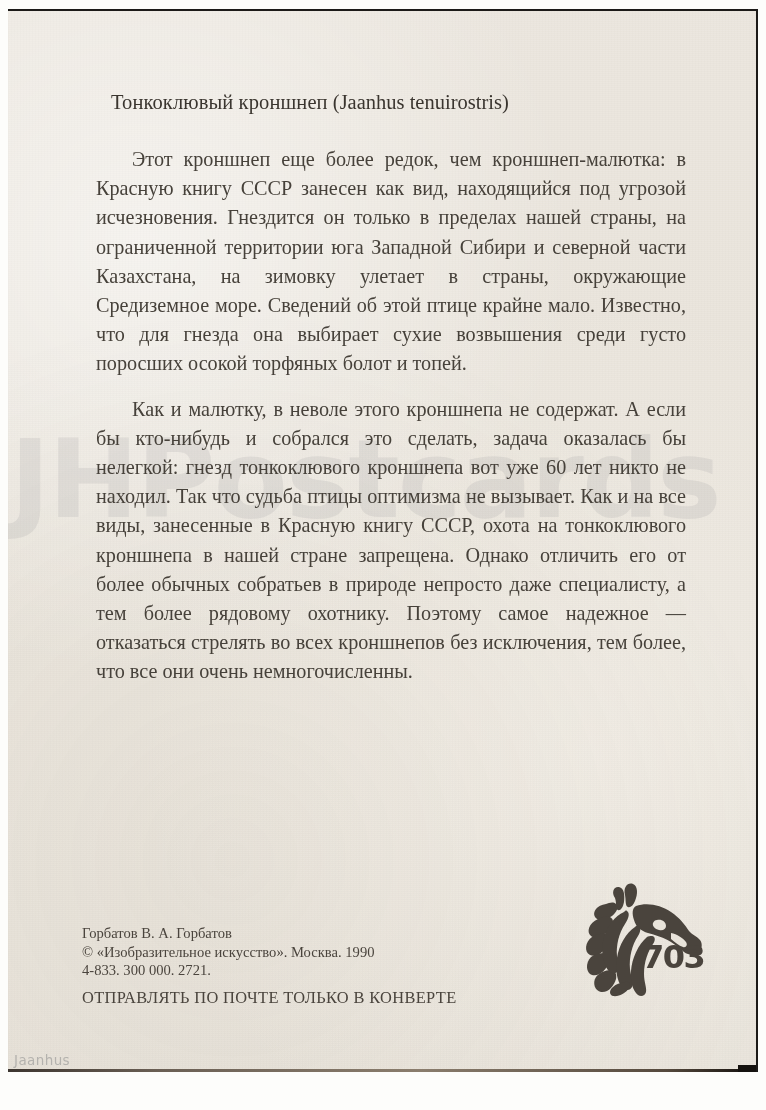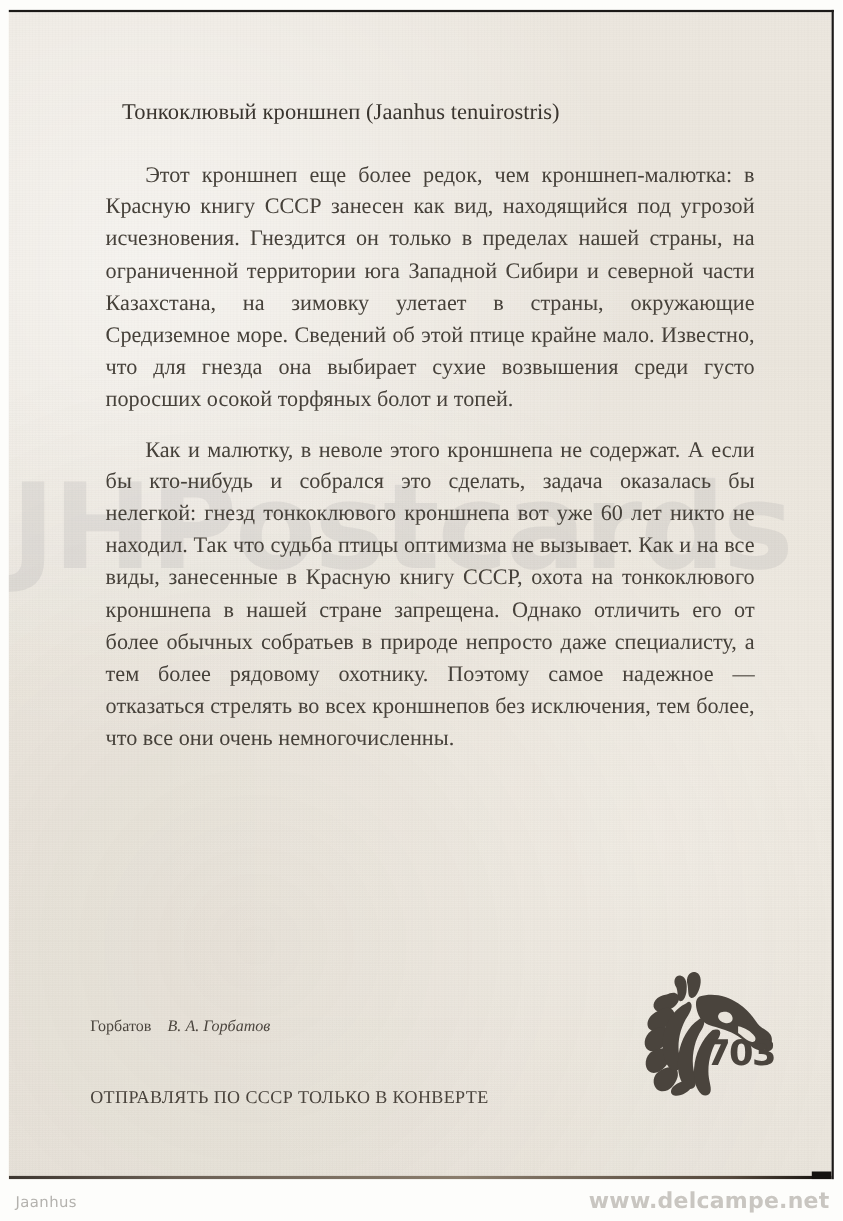--- a/index.html
+++ b/index.html
@@ -128,22 +128,20 @@
   
   #credits {
     position: absolute;
     left: 74px;
     top: 913px;
     font-size: 14.6px;
     line-height: 18.6px;
     color: #4a443d;
   }
   #credits .artist-name {
-    font-style: italic;
-    margin-left: 11px;
   }
   #credits .line-pub,
   #credits .line-code {
     white-space: nowrap;
   }
 
   #mail-notice {
     position: absolute;
     left: 74px;
     top: 977px;
@@ -171,21 +169,21 @@
     font-size: 32px;
     letter-spacing: -1.5px;
     color: #4a443d;
     line-height: 1;
   }
 
   
   #wm-left {
     position: absolute;
     left: 14px;
-    top: 1085px;
+    top: 1052px;
     font-family: "DejaVu Sans", "Liberation Sans", sans-serif;
     font-size: 13.5px;
     color: #b4b2ae;
     letter-spacing: .4px;
   }
   #wm-right {
     position: absolute;
     right: 12px;
     top: 1079px;
     font-family: "DejaVu Sans", "Liberation Sans", sans-serif;
@@ -215,23 +213,25 @@
       <div id="body-text">
         <p>Этот кроншнеп еще более редок, чем кроншнеп-малютка: в Красную книгу СССР занесен как вид, находящийся под угрозой исчезновения. Гнездится он только в пределах нашей страны, на ограниченной территории юга Западной Сибири и северной части Казахстана, на зимовку улетает в страны, окружающие Средиземное море. Сведений об этой птице крайне мало. Известно, что для гнезда она выбирает сухие возвышения среди густо поросших осокой торфяных болот и топей.</p>
         <p>Как и малютку, в неволе этого кроншнепа не содержат. А если бы кто-нибудь и собрался это сделать, задача оказалась бы нелегкой: гнезд тонкоклювого кроншнепа вот уже 60 лет никто не находил. Так что судьба птицы оптимизма не вызывает. Как и на все виды, занесенные в Красную книгу СССР, охота на тонкоклювого кроншнепа в нашей стране запрещена. Однако отличить его от более обычных собратьев в природе непросто даже специалисту, а тем более рядовому охотнику. Поэтому самое надежное — отказаться стрелять во всех кроншнепов без исключения, тем более, что все они очень немногочисленны.</p>
       </div>
 
       <div id="credits">
         <div class="line-artist">
           <span>Горбатов</span>
           <span class="artist-name">В. А. Горбатов</span>
         </div>
-      </div>
-
-      <div id="mail-notice">ОТПРАВЛЯТЬ ПО СССР ТОЛЬКО В КОНВЕРТЕ</div>
+        <div class="line-pub">© «Изобразительное искусство». Москва. 1990</div>
+        <div class="line-code">4-833. 300 000. 2721.</div>
+      </div>
+
+      <div id="mail-notice">ОТПРАВЛЯТЬ ПО ПОЧТЕ ТОЛЬКО В КОНВЕРТЕ</div>
 
       <div id="logo">
         <svg width="128" height="118" viewBox="0 0 128 118">
           <g fill="#4a443d">
 
             <path d="M46 16 C44 8 49 3 54 5 C59 7 59 15 56 22 C54 27 51 29 49 28 C46 27 47 21 46 16 Z"></path>
             <path d="M36 19 C32 13 35 7 40 8 C45 9 46 16 45 23 C44 29 41 32 39 31 C36 30 38 25 36 19 Z"></path>
 
             <path d="M57 27 C68 23 82 26 92 33 C101 39 106 46 110 52 C113 56 118 57 121 61 C124 65 123 71 119 74 C115 77 109 76 105 73 C101 70 97 66 92 63 C84 58 76 56 69 54 C62 52 57 48 55 41 C53 35 53 29 57 27 Z"></path>
 
@@ -254,15 +254,14 @@
         <div id="logo-number">703</div>
       </div>
 
     </div>
 
     <div id="card-bottom-edge"></div>
     <div id="card-right-nub"></div>
   </div>
 
   <div id="wm-left">Jaanhus</div>
-  <div id="wm-right">www.delcampe.net</div>
 
 </div>
 
 </body></html>

